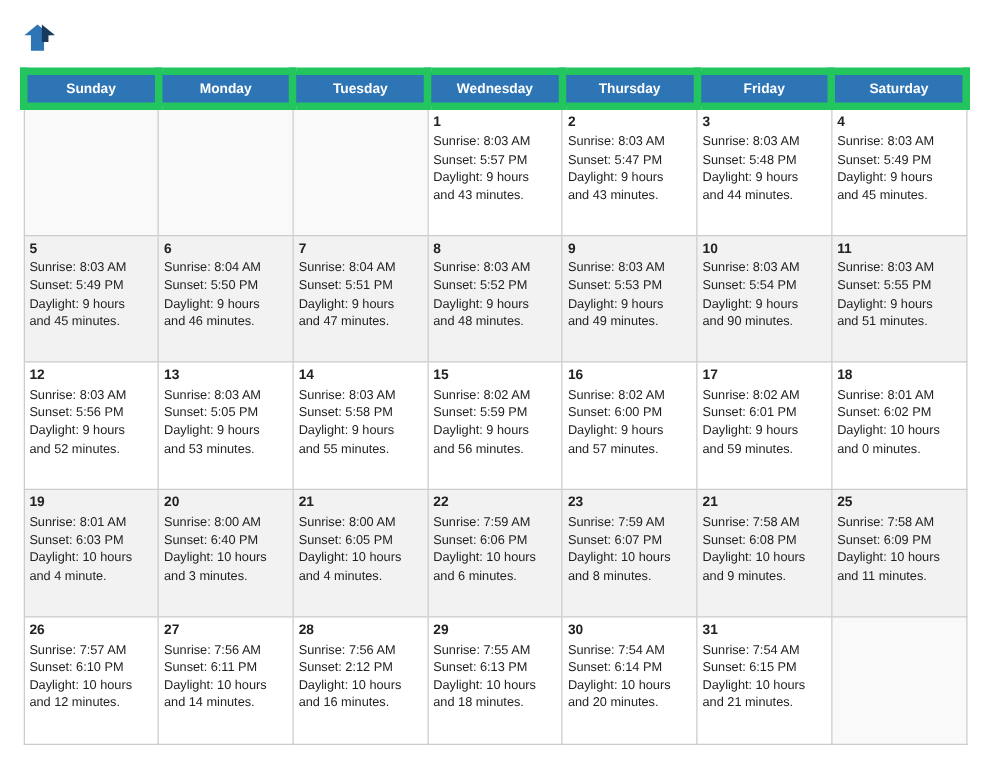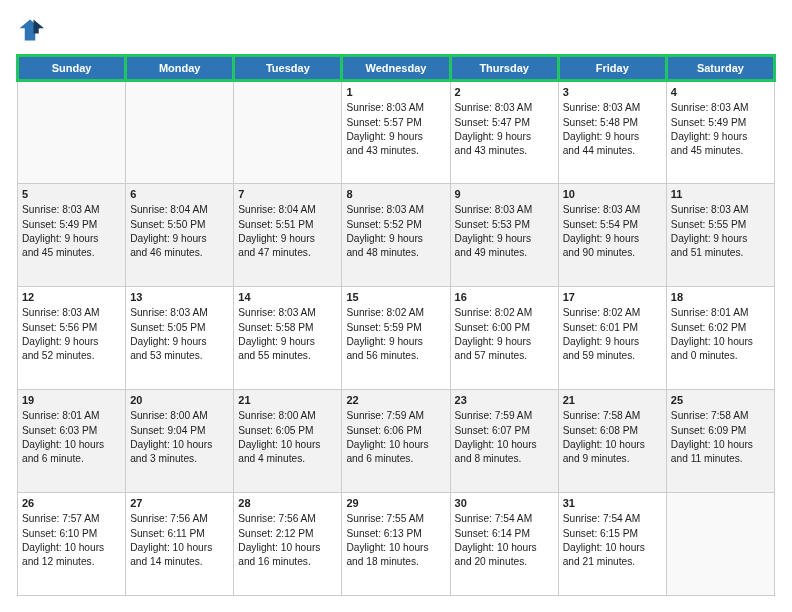--- a/index.html
+++ b/index.html
@@ -66,21 +66,21 @@
       flex: 1;
       font-size: 10.5px;
     }
     .calendar thead tr th {
       background-color: #2e75b6;
       color: #fff;
       text-align: center;
       padding: 5px 2px;
       font-size: 11px;
       font-weight: bold;
-      border: 3px solid #22c55e;
+      border: 6px solid #22c55e;
     }
     .calendar tbody tr td {
       border: 1px solid #ccc;
       vertical-align: top;
       padding: 3px 4px;
       width: calc(100% / 7);
       height: 82px;
       color: #222;
       font-size: 10.2px;
       line-height: 1.4;
@@ -156,22 +156,22 @@
         <tr>
           <td class="cell-data"><span class="day-number">12</span><span>Sunrise: 8:03 AM</span><br><span>Sunset: 5:56 PM</span><br><span>Daylight: 9 hours</span><br><span>and 52 minutes.</span></td>
           <td class="cell-data"><span class="day-number">13</span><span>Sunrise: 8:03 AM</span><br><span>Sunset: 5:05 PM</span><br><span>Daylight: 9 hours</span><br><span>and 53 minutes.</span></td>
           <td class="cell-data"><span class="day-number">14</span><span>Sunrise: 8:03 AM</span><br><span>Sunset: 5:58 PM</span><br><span>Daylight: 9 hours</span><br><span>and 55 minutes.</span></td>
           <td class="cell-data"><span class="day-number">15</span><span>Sunrise: 8:02 AM</span><br><span>Sunset: 5:59 PM</span><br><span>Daylight: 9 hours</span><br><span>and 56 minutes.</span></td>
           <td class="cell-data"><span class="day-number">16</span><span>Sunrise: 8:02 AM</span><br><span>Sunset: 6:00 PM</span><br><span>Daylight: 9 hours</span><br><span>and 57 minutes.</span></td>
           <td class="cell-data"><span class="day-number">17</span><span>Sunrise: 8:02 AM</span><br><span>Sunset: 6:01 PM</span><br><span>Daylight: 9 hours</span><br><span>and 59 minutes.</span></td>
           <td class="cell-data"><span class="day-number">18</span><span>Sunrise: 8:01 AM</span><br><span>Sunset: 6:02 PM</span><br><span>Daylight: 10 hours</span><br><span>and 0 minutes.</span></td>
         </tr>
         <tr class="row-shaded">
-          <td class="cell-data"><span class="day-number">19</span><span>Sunrise: 8:01 AM</span><br><span>Sunset: 6:03 PM</span><br><span>Daylight: 10 hours</span><br><span>and 6 minute.</span></td>
-          <td class="cell-data"><span class="day-number">20</span><span>Sunrise: 8:00 AM</span><br><span>Sunset: 9:04 PM</span><br><span>Daylight: 10 hours</span><br><span>and 3 minutes.</span></td>
+          <td class="cell-data"><span class="day-number">19</span><span>Sunrise: 8:01 AM</span><br><span>Sunset: 6:03 PM</span><br><span>Daylight: 10 hours</span><br><span>and 4 minute.</span></td>
+          <td class="cell-data"><span class="day-number">20</span><span>Sunrise: 8:00 AM</span><br><span>Sunset: 6:40 PM</span><br><span>Daylight: 10 hours</span><br><span>and 3 minutes.</span></td>
           <td class="cell-data"><span class="day-number">21</span><span>Sunrise: 8:00 AM</span><br><span>Sunset: 6:05 PM</span><br><span>Daylight: 10 hours</span><br><span>and 4 minutes.</span></td>
           <td class="cell-data"><span class="day-number">22</span><span>Sunrise: 7:59 AM</span><br><span>Sunset: 6:06 PM</span><br><span>Daylight: 10 hours</span><br><span>and 6 minutes.</span></td>
           <td class="cell-data"><span class="day-number">23</span><span>Sunrise: 7:59 AM</span><br><span>Sunset: 6:07 PM</span><br><span>Daylight: 10 hours</span><br><span>and 8 minutes.</span></td>
           <td class="cell-data"><span class="day-number">21</span><span>Sunrise: 7:58 AM</span><br><span>Sunset: 6:08 PM</span><br><span>Daylight: 10 hours</span><br><span>and 9 minutes.</span></td>
           <td class="cell-data"><span class="day-number">25</span><span>Sunrise: 7:58 AM</span><br><span>Sunset: 6:09 PM</span><br><span>Daylight: 10 hours</span><br><span>and 11 minutes.</span></td>
         </tr>
         <tr>
           <td class="cell-data"><span class="day-number">26</span><span>Sunrise: 7:57 AM</span><br><span>Sunset: 6:10 PM</span><br><span>Daylight: 10 hours</span><br><span>and 12 minutes.</span></td>
           <td class="cell-data"><span class="day-number">27</span><span>Sunrise: 7:56 AM</span><br><span>Sunset: 6:11 PM</span><br><span>Daylight: 10 hours</span><br><span>and 14 minutes.</span></td>
           <td class="cell-data"><span class="day-number">28</span><span>Sunrise: 7:56 AM</span><br><span>Sunset: 2:12 PM</span><br><span>Daylight: 10 hours</span><br><span>and 16 minutes.</span></td>

